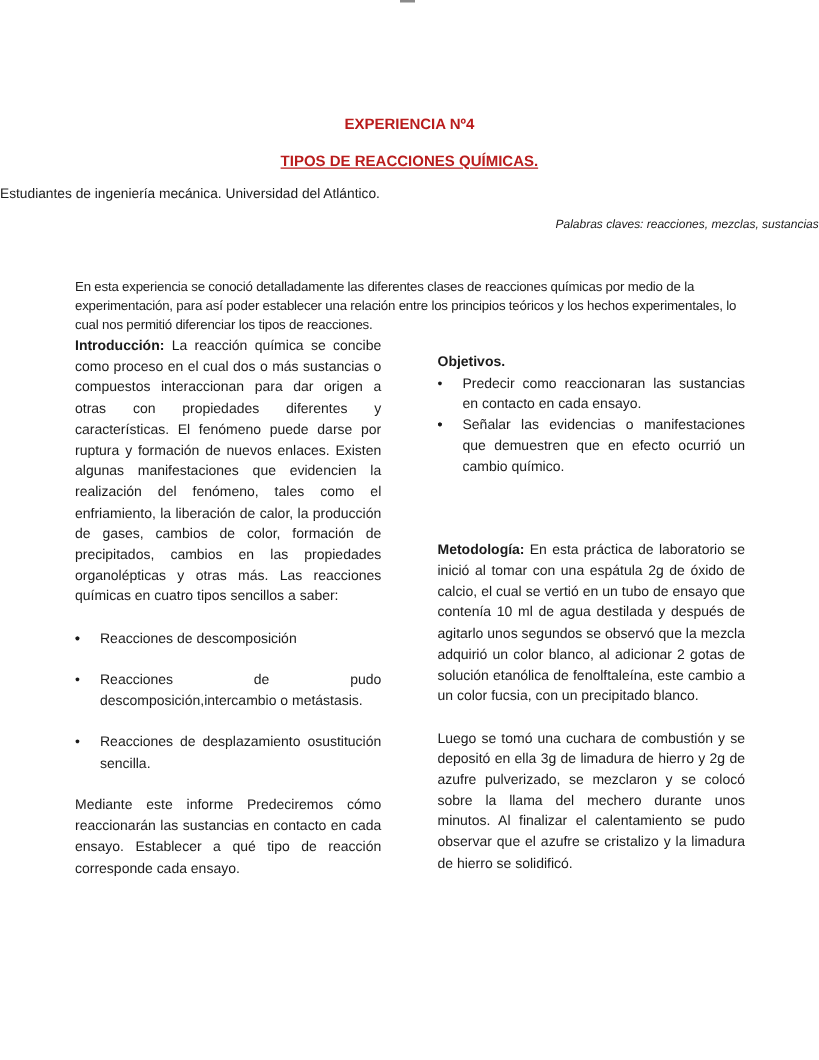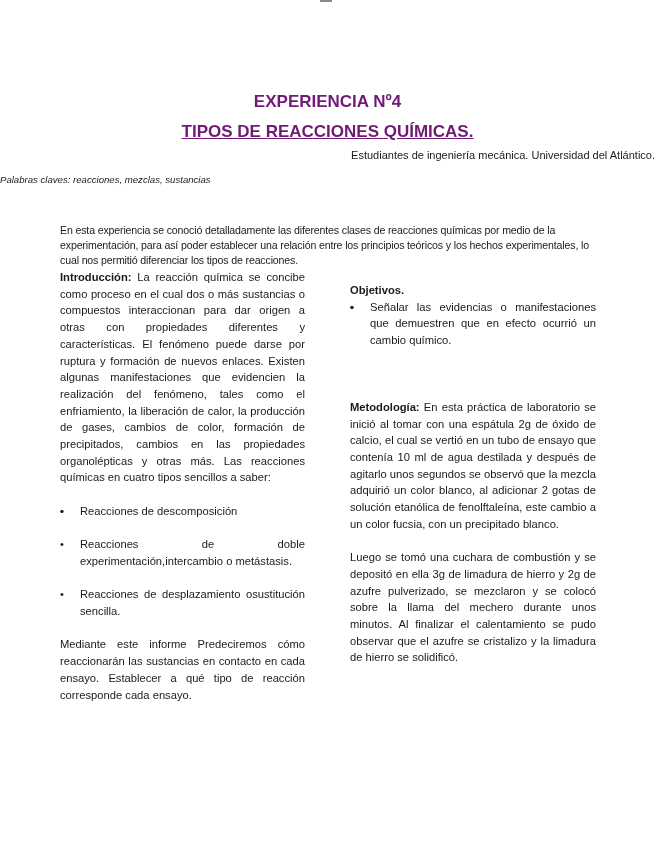--- a/index.html
+++ b/index.html
@@ -22,39 +22,39 @@
       width: 12px;
       height: 2px;
       background: #8a8a8a;
     }
     .title {
       position: absolute;
       left: 0;
       width: 655px;
       text-align: center;
       font-weight: bold;
-      font-size: 17px;
-      color: #701a75;
+      font-size: 12px;
+      color: #b91c1c;
     }
     .title-1 { top: 92px; }
     .title-2 { top: 122px; text-decoration: underline; }
     .affiliation {
       position: absolute;
       left: 0;
       width: 655px;
       top: 149px;
-      text-align: right;
+      text-align: left;
       font-size: 11px;
     }
     .keywords {
       position: absolute;
       left: 0;
       width: 655px;
       top: 174px;
-      text-align: left;
+      text-align: right;
       font-size: 9.6px;
       font-style: italic;
     }
     .abstract {
       position: absolute;
       left: 60px;
       top: 223px;
       width: 540px;
       font-size: 10.6px;
       line-height: 15px;
@@ -100,33 +100,33 @@
 <div class="keywords">Palabras claves: reacciones, mezclas, sustancias</div>
 
 <div class="abstract">En esta experiencia se conoció detalladamente las diferentes clases de reacciones químicas por medio de la experimentación, para así poder establecer una relación entre los principios teóricos y los hechos experimentales, lo cual nos permitió diferenciar los tipos de reacciones.</div>
 
 <div class="col col-left">
   <p><span class="bold">Introducción:</span><span> La reacción química se concibe como proceso en el cual dos o más sustancias o compuestos interaccionan para dar origen a otras con propiedades diferentes y características. El fenómeno puede darse por ruptura y formación de nuevos enlaces. Existen algunas manifestaciones que evidencien la realización del fenómeno, tales como el enfriamiento, la liberación de calor, la producción de gases, cambios de color, formación de precipitados, cambios en las propiedades organolépticas y otras más. Las reacciones químicas en cuatro tipos sencillos a saber:</span></p>
 
   <ul class="bullets left-list">
     <li><span class="bullet">•</span></li>
     <li><span class="bullet">•</span><span>Reacciones de descomposición</span></li>
-    <li><span class="bullet">•</span><span>Reacciones de doble experimentación,intercambio o metástasis.</span></li>
+    <li><span class="bullet">•</span><span>Reacciones de pudo descomposición,intercambio o metástasis.</span></li>
     <li><span class="bullet">•</span><span>Reacciones de desplazamiento osustitución sencilla.</span></li>
   </ul>
 
   <div class="spacer"></div>
   <p>Mediante este informe Predeciremos cómo reaccionarán las sustancias en contacto en cada ensayo. Establecer a qué tipo de reacción corresponde cada ensayo.</p>
 </div>
 
 <div class="col col-right">
   <p class="bold">Objetivos.</p>
 
   <ul class="bullets right-list">
-    <li><span class="bullet">•</span></li>
+    <li><span class="bullet">•</span><span>Predecir como reaccionaran las sustancias en contacto en cada ensayo.</span></li>
     <li><span class="bullet">•</span></li>
     <li><span class="bullet">•</span><span>Señalar las evidencias o manifestaciones que demuestren que en efecto ocurrió un cambio químico.</span></li>
   </ul>
 
   <div class="spacer"></div>
   <div class="spacer"></div>
   <div class="spacer"></div>
 
   <p><span class="bold">Metodología:</span><span> En esta práctica de laboratorio se inició al tomar con una espátula 2g de óxido de calcio, el cual se vertió en un tubo de ensayo que contenía 10 ml de agua destilada y después de agitarlo unos segundos se observó que la mezcla adquirió un color blanco, al adicionar 2 gotas de solución etanólica de fenolftaleína, este cambio a un color fucsia, con un precipitado blanco.</span></p>
 

